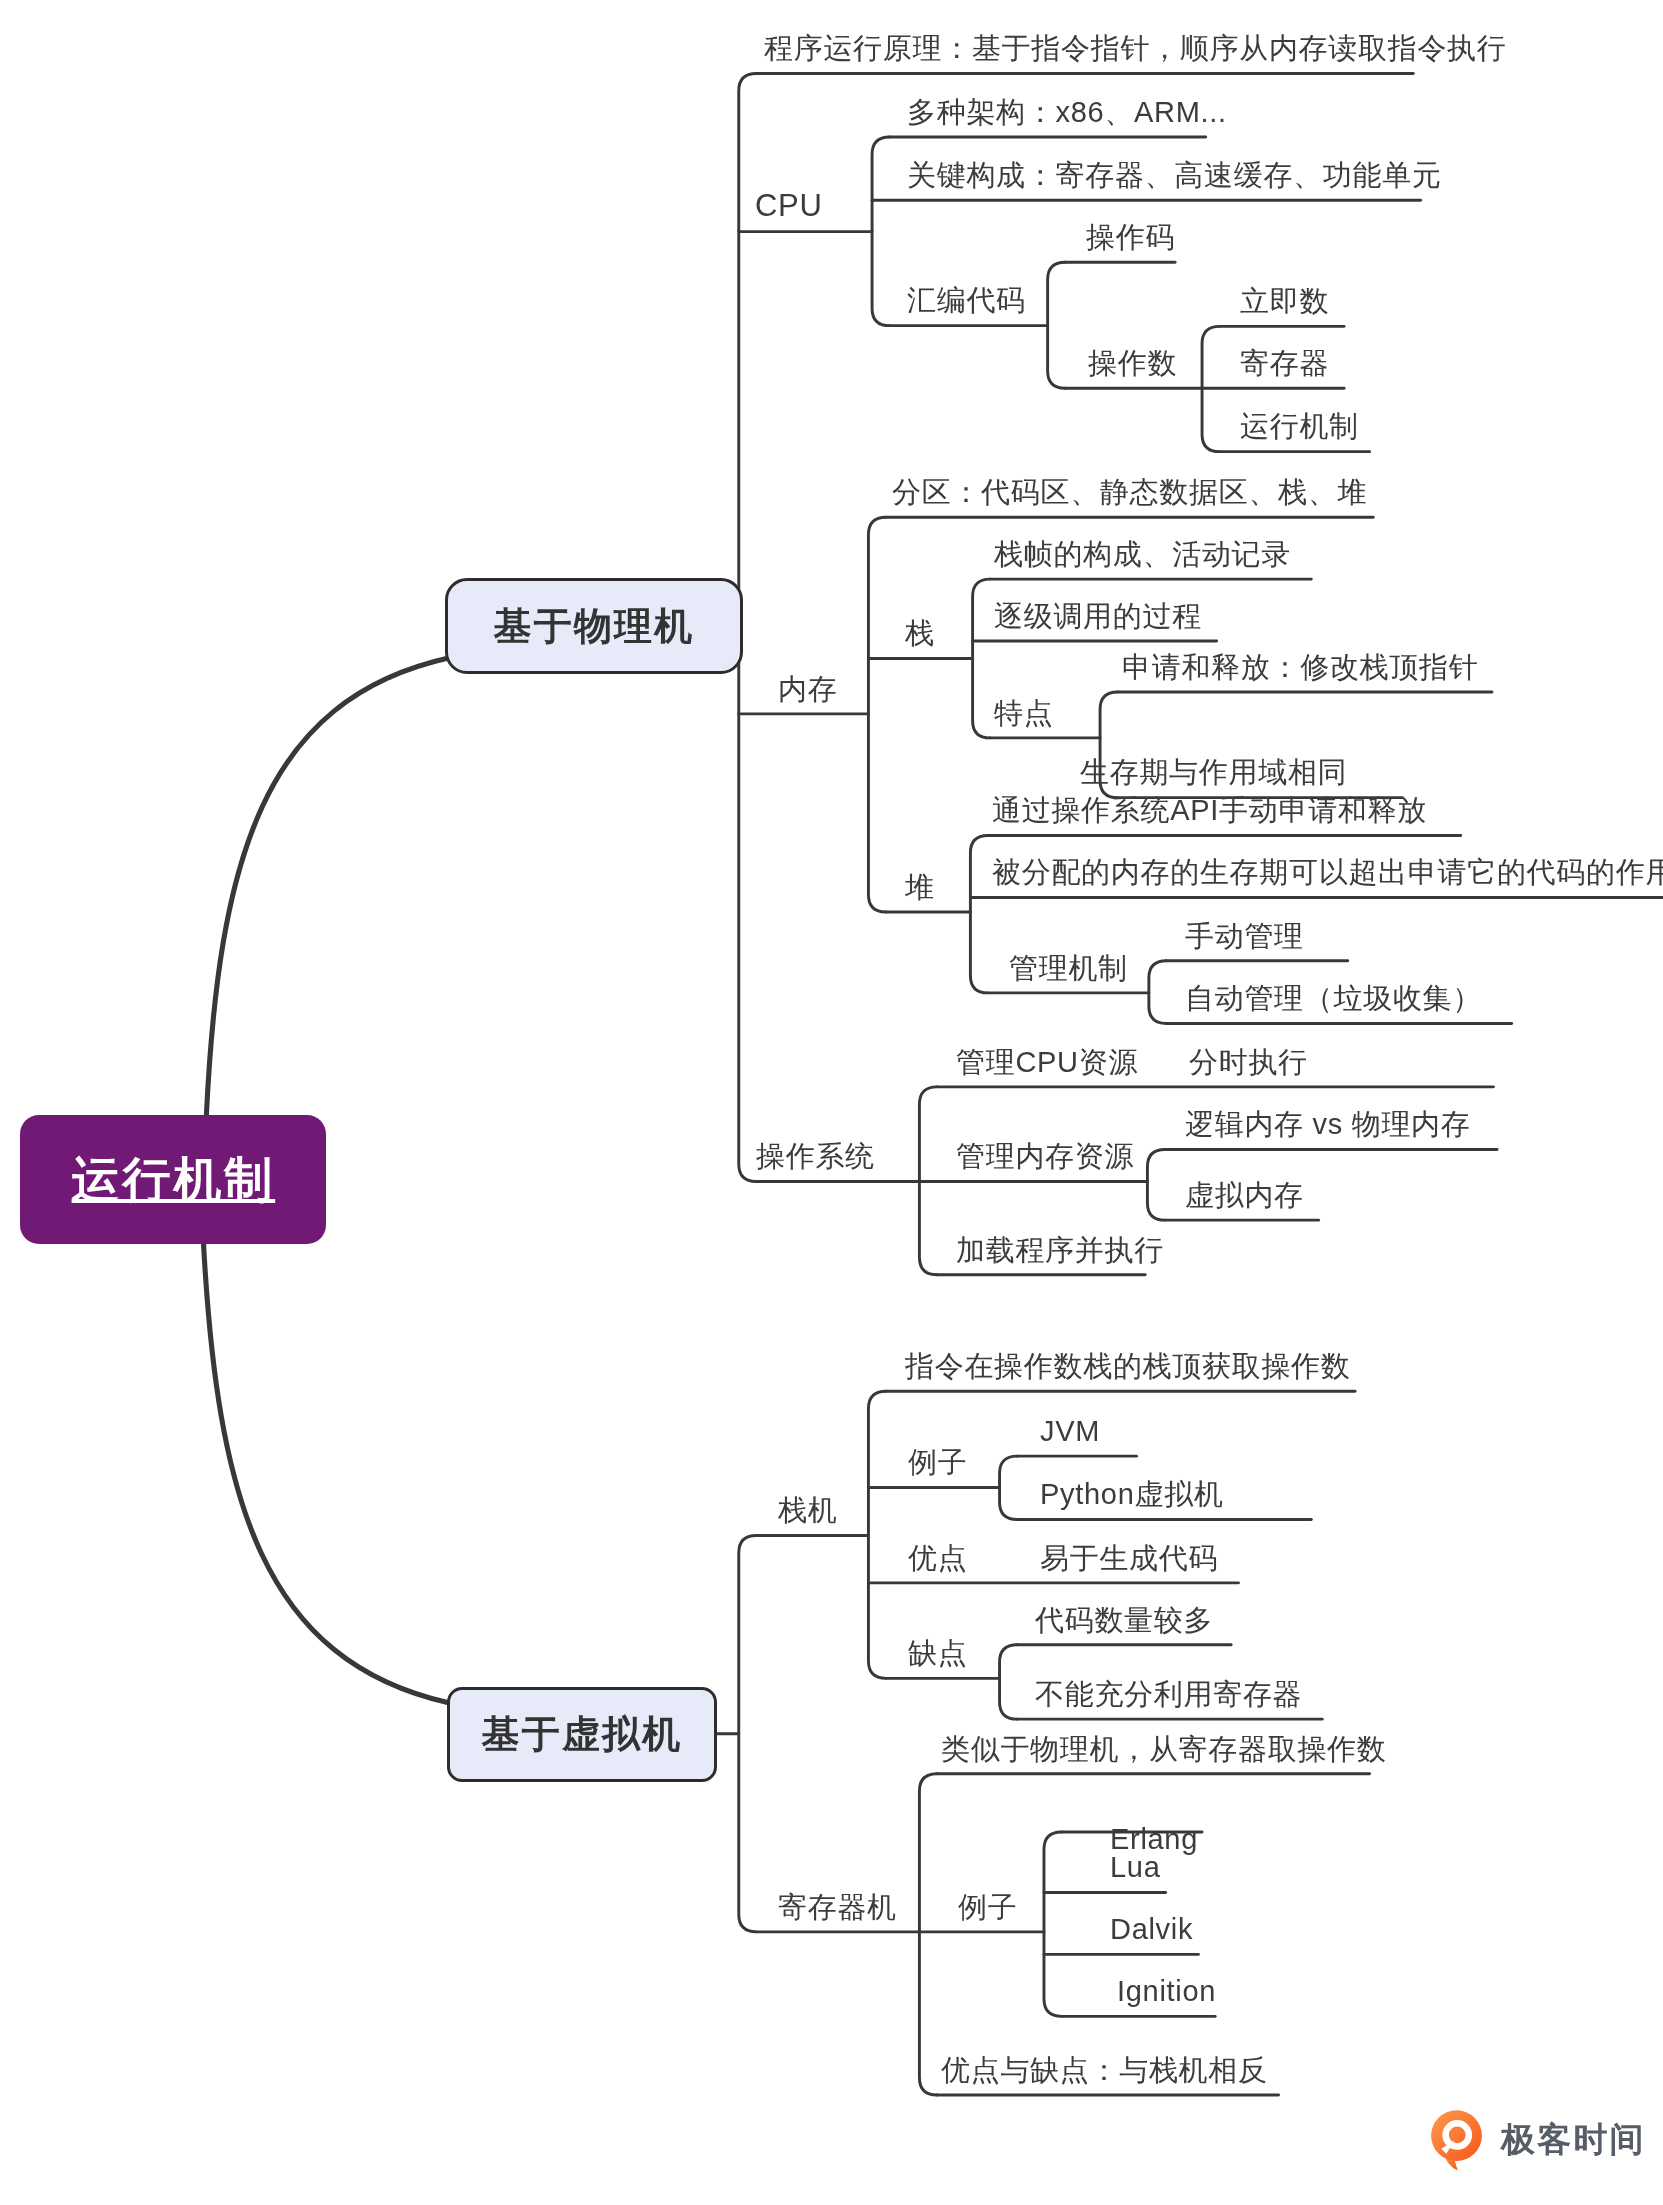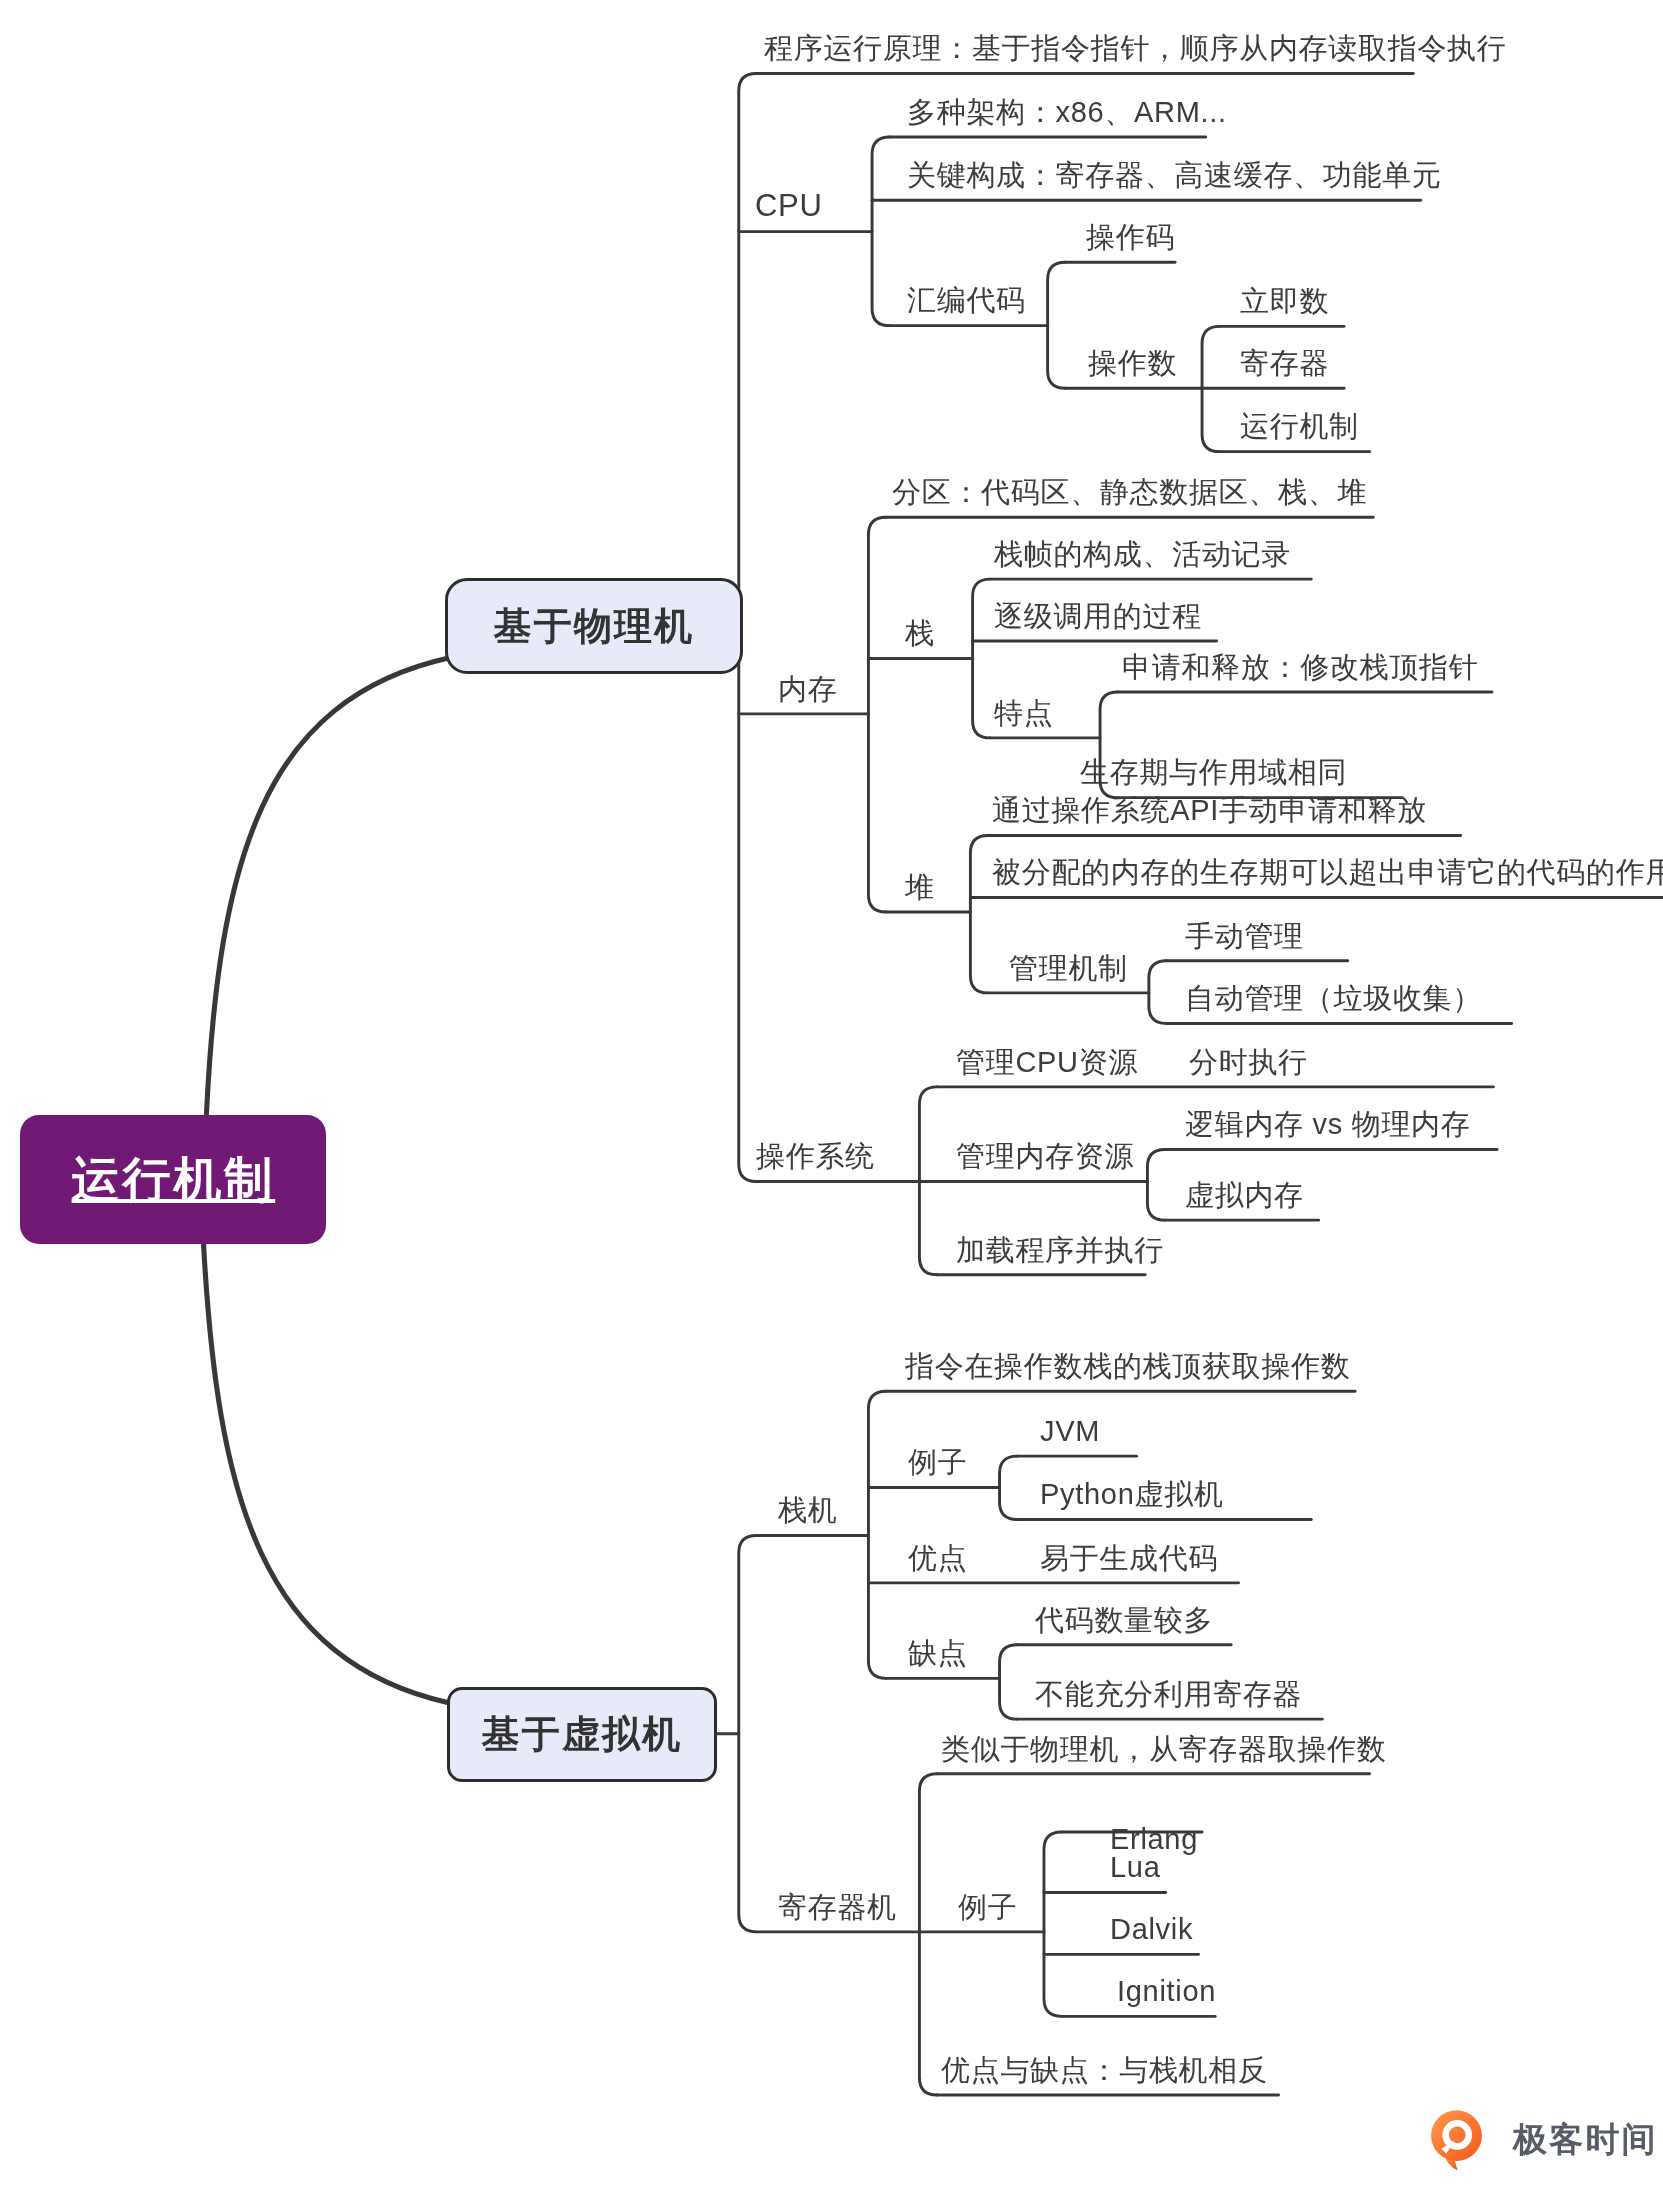--- a/index.html
+++ b/index.html
@@ -37,21 +37,21 @@
     color:#333333;
     font-size:38px;
     font-weight:bold;
     letter-spacing:2.2px;
   }
   #watermark{
     position:absolute;left:1426px;top:2108px;
     display:flex;align-items:center;
   }
   #watermark .brand{
-    margin-left:26px;
+    margin-left:14px;
     font-size:34px;
     font-weight:bold;
     color:#575d66;
     letter-spacing:2.2px;
   }
 </style>
 </head>
 <body>
 
 <div id="canvas">

